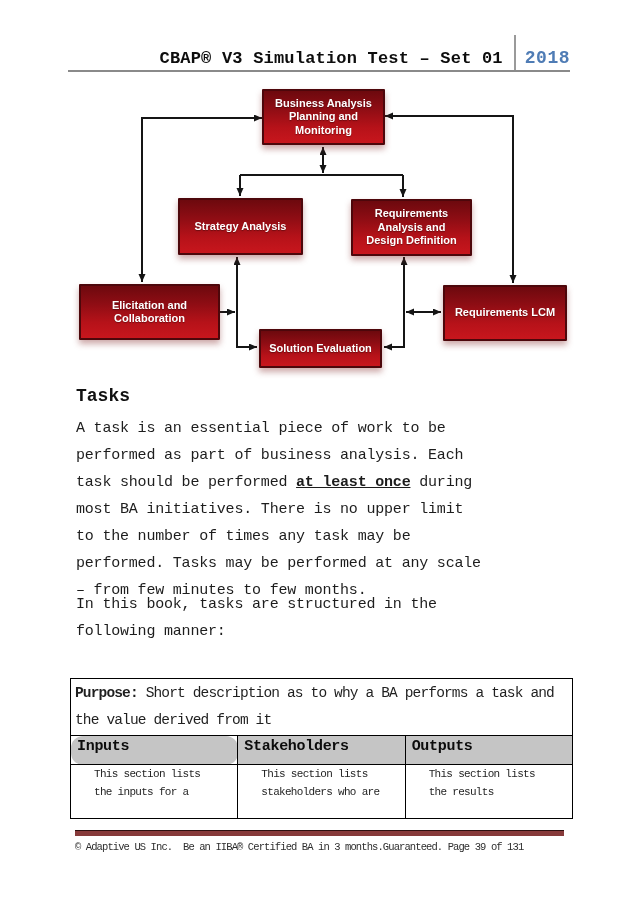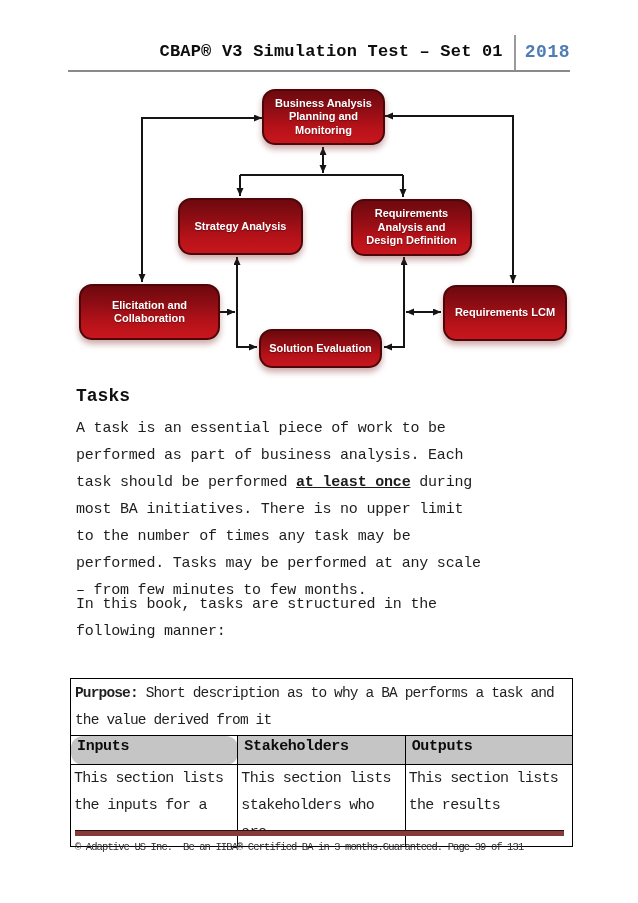--- a/index.html
+++ b/index.html
@@ -5,38 +5,38 @@
   * { margin:0; padding:0; box-sizing:border-box; }
   body { background:#fff; }
   .page {
     position:relative; width:638px; height:903px; background:#ffffff;
     overflow:hidden; font-family:"Liberation Mono", monospace; color:#1f1f1f;
   }
 
   
   .header-row {
     position:absolute; top:35px; left:68px; width:502px; height:36px;
-    display:flex; align-items:center; justify-content:flex-end;
+    display:flex; align-items:flex-end; justify-content:flex-end;
   }
   .doc-title {
     font-weight:bold; font-size:17px; color:#0d0d0d; margin-bottom:3px;
     white-space:pre; letter-spacing:0.2px;
   }
   .header-vbar { width:2px; height:36px; background:#9a9a9a; margin:0 9px 0 11px; }
   .doc-year { font-weight:bold; font-size:18px; color:#4f7cb5; margin-bottom:3px; letter-spacing:0.5px; }
   .header-rule { position:absolute; top:70px; left:68px; width:502px; height:2px; background:#8a8a8a; }
 
   
   .diagram { position:absolute; top:85px; left:70px; width:500px; height:292px; }
   .diagram svg { position:absolute; left:0; top:0; }
   .node {
     position:absolute; display:flex; align-items:center; justify-content:center;
     text-align:center; color:#fff; font-family:"Liberation Sans", sans-serif;
     font-weight:bold; font-size:11px; line-height:13.5px; padding:2px 5px;
-    border:2px solid #4d070b; border-radius:13px;
+    border:2px solid #4d070b; border-radius:1px;
     background:linear-gradient(180deg,#6d090e 0%, #8f0d14 35%, #b61219 70%, #c8161d 100%);
     box-shadow:0 4px 6px rgba(130,40,40,0.40);
     text-shadow:0 1px 1px rgba(0,0,0,0.35);
   }
   .node-bapm      { left:192px; top:4px;   width:123px; height:56px; }
   .node-strategy  { left:108px; top:113px; width:125px; height:57px; }
   .node-radd      { left:281px; top:114px; width:121px; height:57px; }
   .node-elicit    { left:9px;   top:199px; width:141px; height:56px; }
   .node-solution  { left:189px; top:244px; width:123px; height:39px;justify-content:center; }
   .node-lcm       { left:373px; top:200px; width:124px; height:56px; }
@@ -65,21 +65,21 @@
   .purpose-cell {
     height:57px; padding:1px 4px; font-size:14.5px; line-height:27px;
     letter-spacing:-0.85px; background:#fff; font-weight:normal; text-align:left;
   }
   .purpose-cell .plabel { font-weight:bold; }
   .hdr-cell {
     background:#c5c5c5; height:29px; padding:2px 6px; font-size:15px;
     font-weight:bold; letter-spacing:-0.3px; text-align:left; color:#0c0c0c;
   }
   .body-cell {
-    height:54px; padding:0 3px; font-size:15px; line-height:27px;
+    height:54px; padding:0 23px; font-size:11px; line-height:18px;
     letter-spacing:-0.7px; overflow:hidden;
   }
   .col1 { width:160px;border-radius:12px; } .col2 { width:175px; } .col3 { width:168px; }
 
   
   .footer-rule {
     position:absolute; top:830px; left:75px; width:489px; height:6px;
     border-top:1.5px solid #2e1010; background:#873a3a;
   }
   .footer-text {

